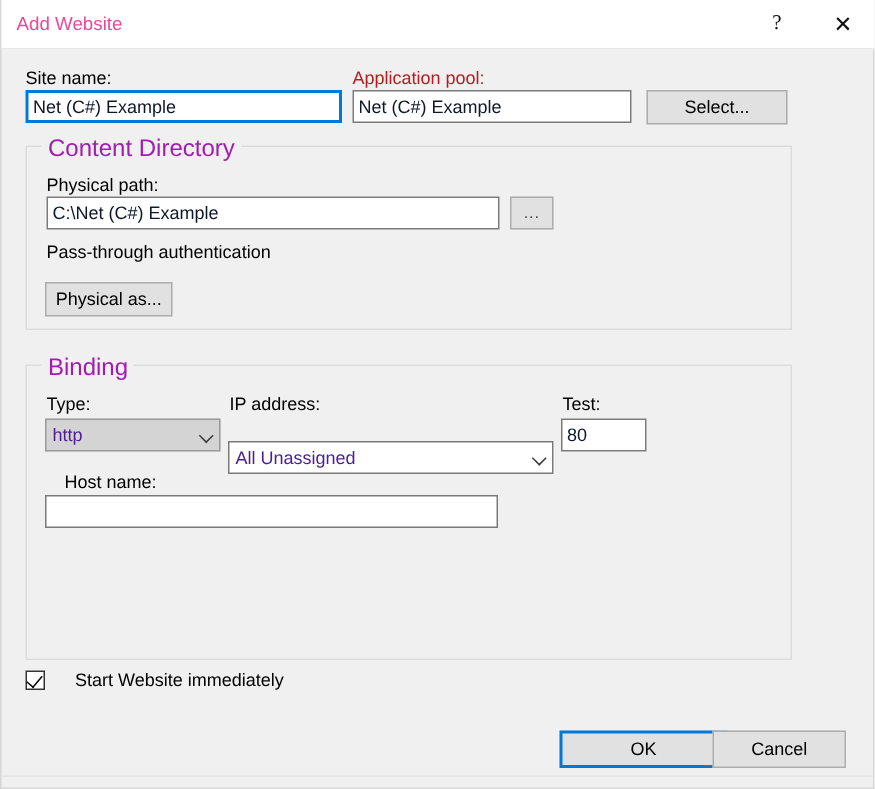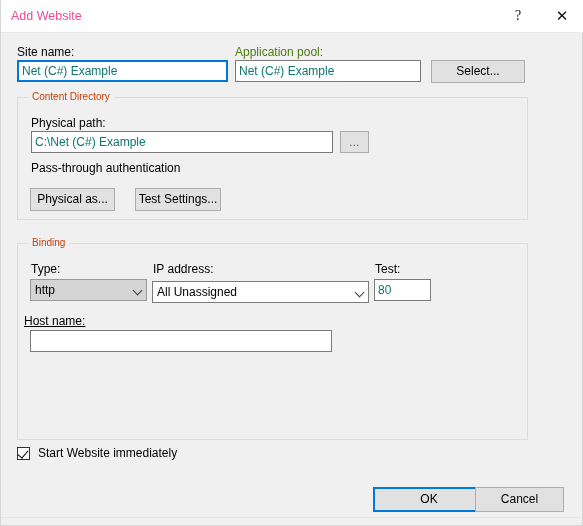--- a/index.html
+++ b/index.html
@@ -72,31 +72,31 @@
     font-family: "DejaVu Sans", sans-serif;
   }
 
   
   .lbl {
     position: absolute;
     font-size: 12px;
     color: #000000;
     white-space: nowrap;
   }
-  .lbl.dim { color: #4d7c0f; }
+  .lbl.dim { color: #b91c1c; }
 
   
   .tbox {
     position: absolute;
     box-sizing: border-box;
     background: #ffffff;
     border: 1px solid #7a7a7a;
     font-family: "Liberation Sans", sans-serif;
     font-size: 12px;
-    color: #0f766e;
+    color: #0f172a;
     padding: 0 3px;
     height: 22px;
     line-height: 20px;
     outline: none;
   }
   .tbox.focused {
     border: 2px solid #0078d7;
     line-height: 18px;
   }
 
@@ -131,34 +131,34 @@
   .group {
     position: absolute;
     box-sizing: border-box;
     border: 1px solid #dcdcdc;
     background: transparent;
   }
   .group-title {
     position: absolute;
     background: #f0f0f0;
     padding: 0 4px;
-    font-size: 10px;
-    color: #c2410c;
+    font-size: 16px;
+    color: #a21caf;
     white-space: nowrap;
   }
 
   
   .combo {
     position: absolute;
     box-sizing: border-box;
     height: 22px;
     border: 1px solid #7a7a7a;
     background: #ffffff;
     font-size: 12px;
-    color: #000000;
+    color: #4c1d95;
     display: flex;
     align-items: center;
     cursor: default;
   }
   .combo.disabledish {
     background: #d4d4d4;
     border-color: #9a9a9a;
   }
   .combo .combo-text {
     flex: 1;
@@ -212,21 +212,21 @@
     position: absolute;
     left: 2px;
     top: 0px;
     width: 5px;
     height: 9px;
     border-right: 1.6px solid #000;
     border-bottom: 1.6px solid #000;
     transform: rotate(40deg);
   }
   .checkrow .ctext {
-    margin-left: 8px;
+    margin-left: 20px;
     font-size: 12px;
     white-space: nowrap;
   }
 
   
   .footer-line {
     position: absolute;
     left: 0;
     top: 517px;
     width: 583px;
@@ -260,45 +260,44 @@
   <div class="group" style="left:16px; top:97px; width:511px; height:123px;"></div>
   <div class="group-title" style="left:27px; top:91px;">Content Directory</div>
 
   <div class="lbl" style="left:30px; top:116px;">Physical path:</div>
   <input class="tbox" style="left: 30px; top: 131px; width: 302px;" value="C:\Net (C#) Example">
   <button class="btn small-dots" style="left:339px; top:131px; width:29px; height:22px; line-height:20px;">...</button>
 
   <div class="lbl" style="left:30px; top:161px;">Pass-through authentication</div>
 
   <button class="btn" style="left:29px; top:188px; width:85px;">Physical as...</button>
-  <button class="btn" style="left:134px; top:188px; width:86px;">Test Settings...</button>
 
   <div class="group" style="left:16px; top:243px; width:511px; height:197px;"></div>
   <div class="group-title" style="left:27px; top:237px;">Binding</div>
 
   <div class="lbl" style="left:30px; top:262px;">Type:</div>
   <div class="combo disabledish" style="left:29px; top:279px; width:117px;">
     <span class="combo-text">http</span>
     <span class="combo-arrow">
         <i class="chev"></i>
       </span>
   </div>
 
   <div class="lbl" style="left:152px; top:262px;">IP address:</div>
-  <div class="combo" style="left:151px; top:281px; width:217px;">
+  <div class="combo" style="left:151px; top:294px; width:217px;">
     <span class="combo-text">All Unassigned</span>
     <span class="combo-arrow">
         <i class="chev"></i>
       </span>
   </div>
 
   <div class="lbl" style="left:374px; top:262px;">Test:</div>
   <input class="tbox" style="left: 373px; top: 279px; width: 57px;" value="80">
 
-  <div class="lbl" style="left:23px; top:314px;text-decoration:underline;">Host name:</div>
+  <div class="lbl" style="left:42px; top:314px;">Host name:</div>
   <input class="tbox" style="left: 29px; top: 330px; width: 302px;" value="">
 
 
   <div class="checkrow" style="left:16px; top:446px;">
     <span class="cbox">
         <i class="tick"></i>
       </span>
     <span class="ctext">Start Website immediately</span>
   </div>
 

